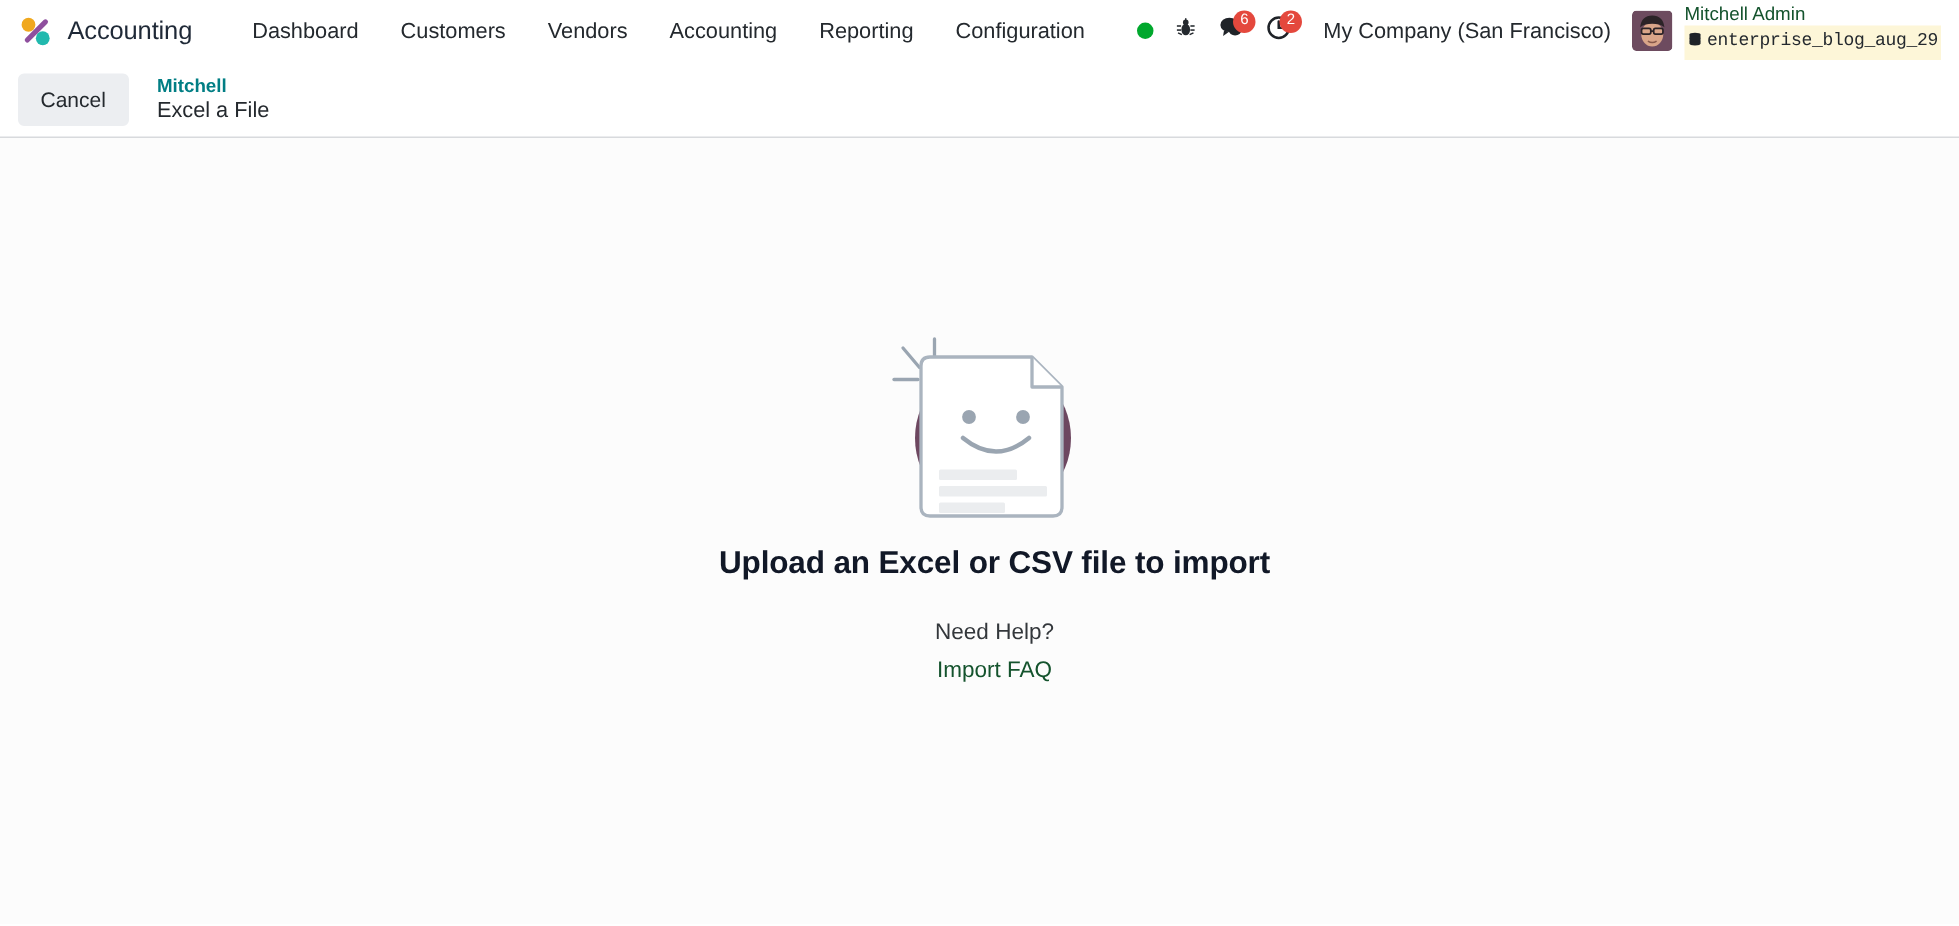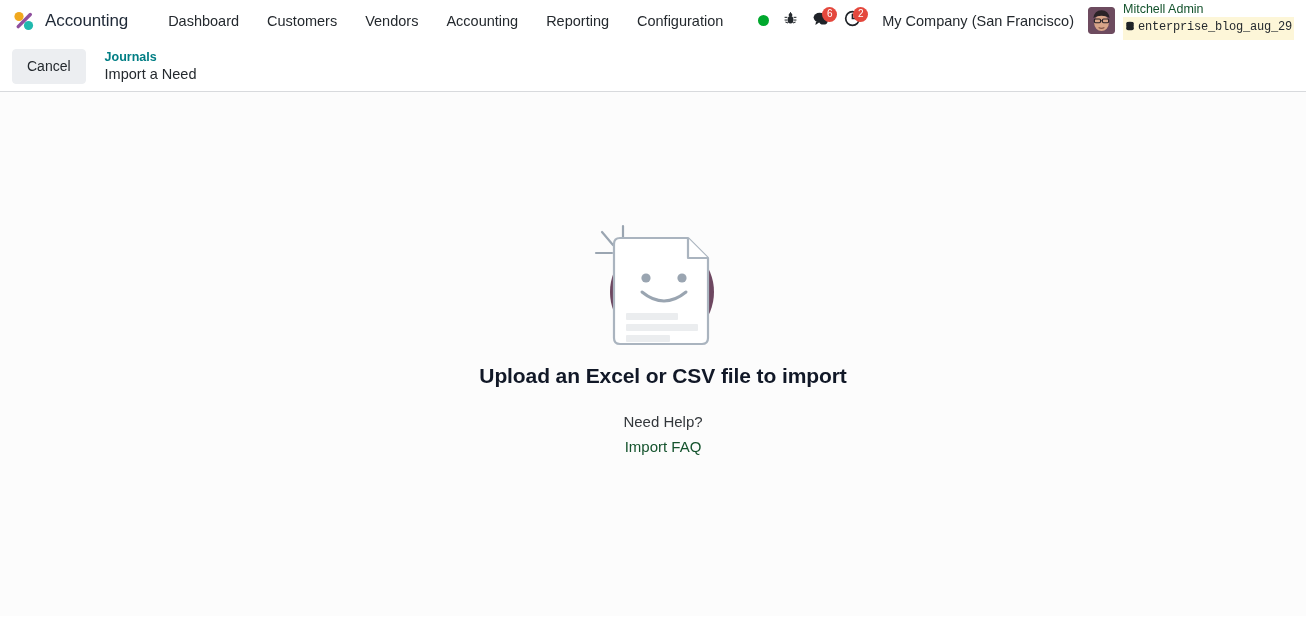--- a/index.html
+++ b/index.html
@@ -306,22 +306,22 @@
         </span>
       </span>
     </div>
 
   </div>
 </div>
 
 <div class="control-panel">
   <button class="btn btn-secondary">Cancel</button>
   <div class="breadcrumb">
-    <span class="bc-parent">Journals</span>
-    <span class="bc-current">Import a Need</span>
+    <span class="bc-parent">Mitchell</span>
+    <span class="bc-current">Excel a File</span>
   </div>
 </div>
 
 <div class="content">
 
   <span class="illustration">
     <svg viewBox="0 0 170 130" width="170" height="130">
       <circle cx="84" cy="72" r="52" fill="#6d4760"></circle>
       <g stroke="#9aa5b1" stroke-width="2.2" stroke-linecap="round" fill="none">
         <line x1="24" y1="12" x2="35" y2="25"></line>

